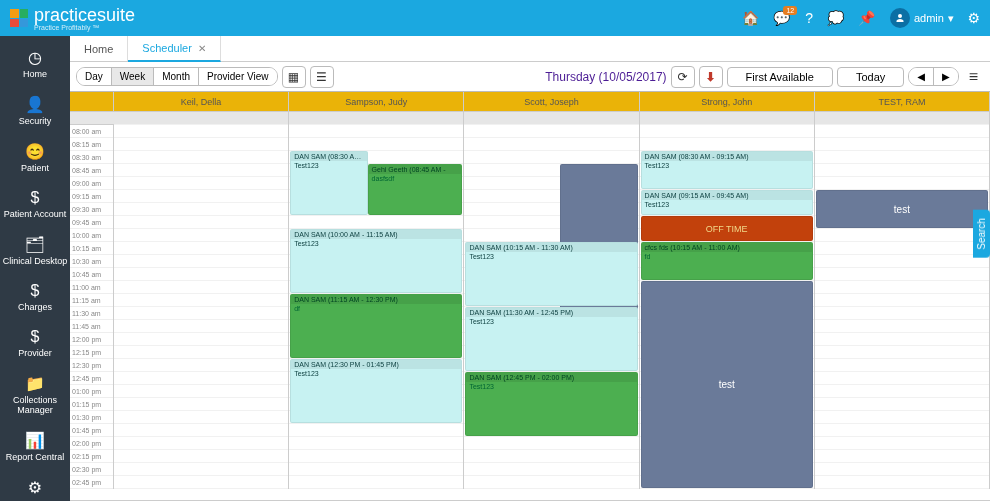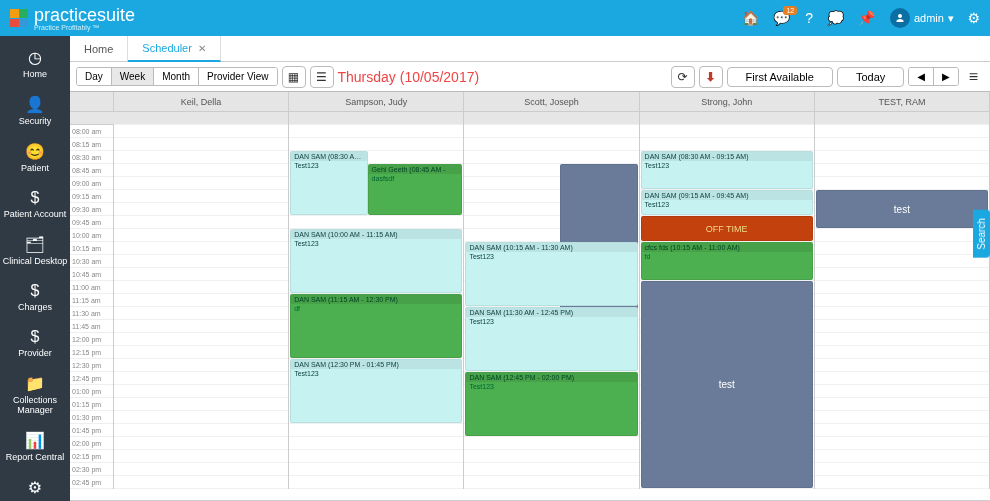--- a/index.html
+++ b/index.html
@@ -23,30 +23,30 @@
   .leftnav { width: 70px; background: #2f3a45; color: #fff; display: flex; flex-direction: column; align-items: center; padding-top: 4px; }
   .nav-item { width: 100%; text-align: center; padding: 8px 2px; font-size: 9px; cursor: pointer; }
   .nav-item .ico { font-size: 16px; display: block; margin-bottom: 2px; }
   
   .main { flex: 1; display: flex; flex-direction: column; border-bottom:1px solid #ccc;}
   .tabs { height: 26px; border-bottom: 1px solid #ccc; display: flex; align-items: stretch; }
   .tab { padding: 4px 14px; font-size: 11px; border-right: 1px solid #ddd; display: flex; align-items: center; gap: 6px; cursor: pointer; color: #555; }
   .tab.active { color: #1ba8e0; border-bottom: 2px solid #1ba8e0; margin-bottom: -1px; background: #fff; }
   .tab .close { font-size: 10px; color: #888; }
   .toolbar { height: 30px; border-bottom: 1px solid #bbb; display: flex; align-items: center; padding: 0 6px; gap: 4px; background: #fff; }
-  .seg { display: flex; border: 1px solid #bbb; border-radius: 3px; overflow: hidden; }
+  .seg { display: flex; border: 1px solid #bbb; border-radius: 9px; overflow: hidden; }
   .seg button { border: none; background: #fff; padding: 3px 8px; font-size: 10px; border-right: 1px solid #bbb; cursor: pointer; }
   .seg button:last-child { border-right: none; }
   .seg button.active { background: #e8e8e8; font-weight: normal; }
   .tb-ico { border: 1px solid #bbb; border-radius: 4px; width: 24px; height: 22px; display: flex; align-items: center; justify-content: center; cursor: pointer; background:#fff; font-size:12px;}
-  .tb-title { flex: 1; text-align: left; font-size: 14px; color: #ef4444; }
+  .tb-title { flex: 1; text-align: right; font-size: 12px; color: #4c1d95; }
   .tb-btn { border: 1px solid #bbb; border-radius: 4px; background: #fff; padding: 3px 18px; font-size: 11px; cursor: pointer; }
   .pdf-ico { color:#c0392b; font-weight:bold;}
   
-  .prov-row { display: flex; border-bottom: 1px solid #ccc; height: 20px; background:#e5e5e5;}
+  .prov-row { display: flex; border-bottom: 1px solid #ccc; height: 20px; background:#eab308;}
   .time-gutter-head { width: 44px; border-right: 1px solid #ccc; }
   .prov-cell { flex: 1; border-right: 1px solid #ccc; font-size: 9px; color: #555; display: flex; align-items: center; justify-content: center; }
   
   .cal-body { flex: 1; overflow: auto; position: relative; }
   .grid { display: flex; }
   .time-gutter { width: 44px; border-right: 1px solid #ccc; }
   .slot { height: 13px; border-bottom: 1px solid #eee; font-size: 7px; color: #888; padding-left: 2px; display:flex; align-items:center;}
   .cols { flex: 1; display: flex; position: relative; }
   .col { flex: 1; border-right: 1px solid #ccc; position: relative; }
   .col .bg-slot { height: 13px; border-bottom: 1px solid #f1f1f1; }

